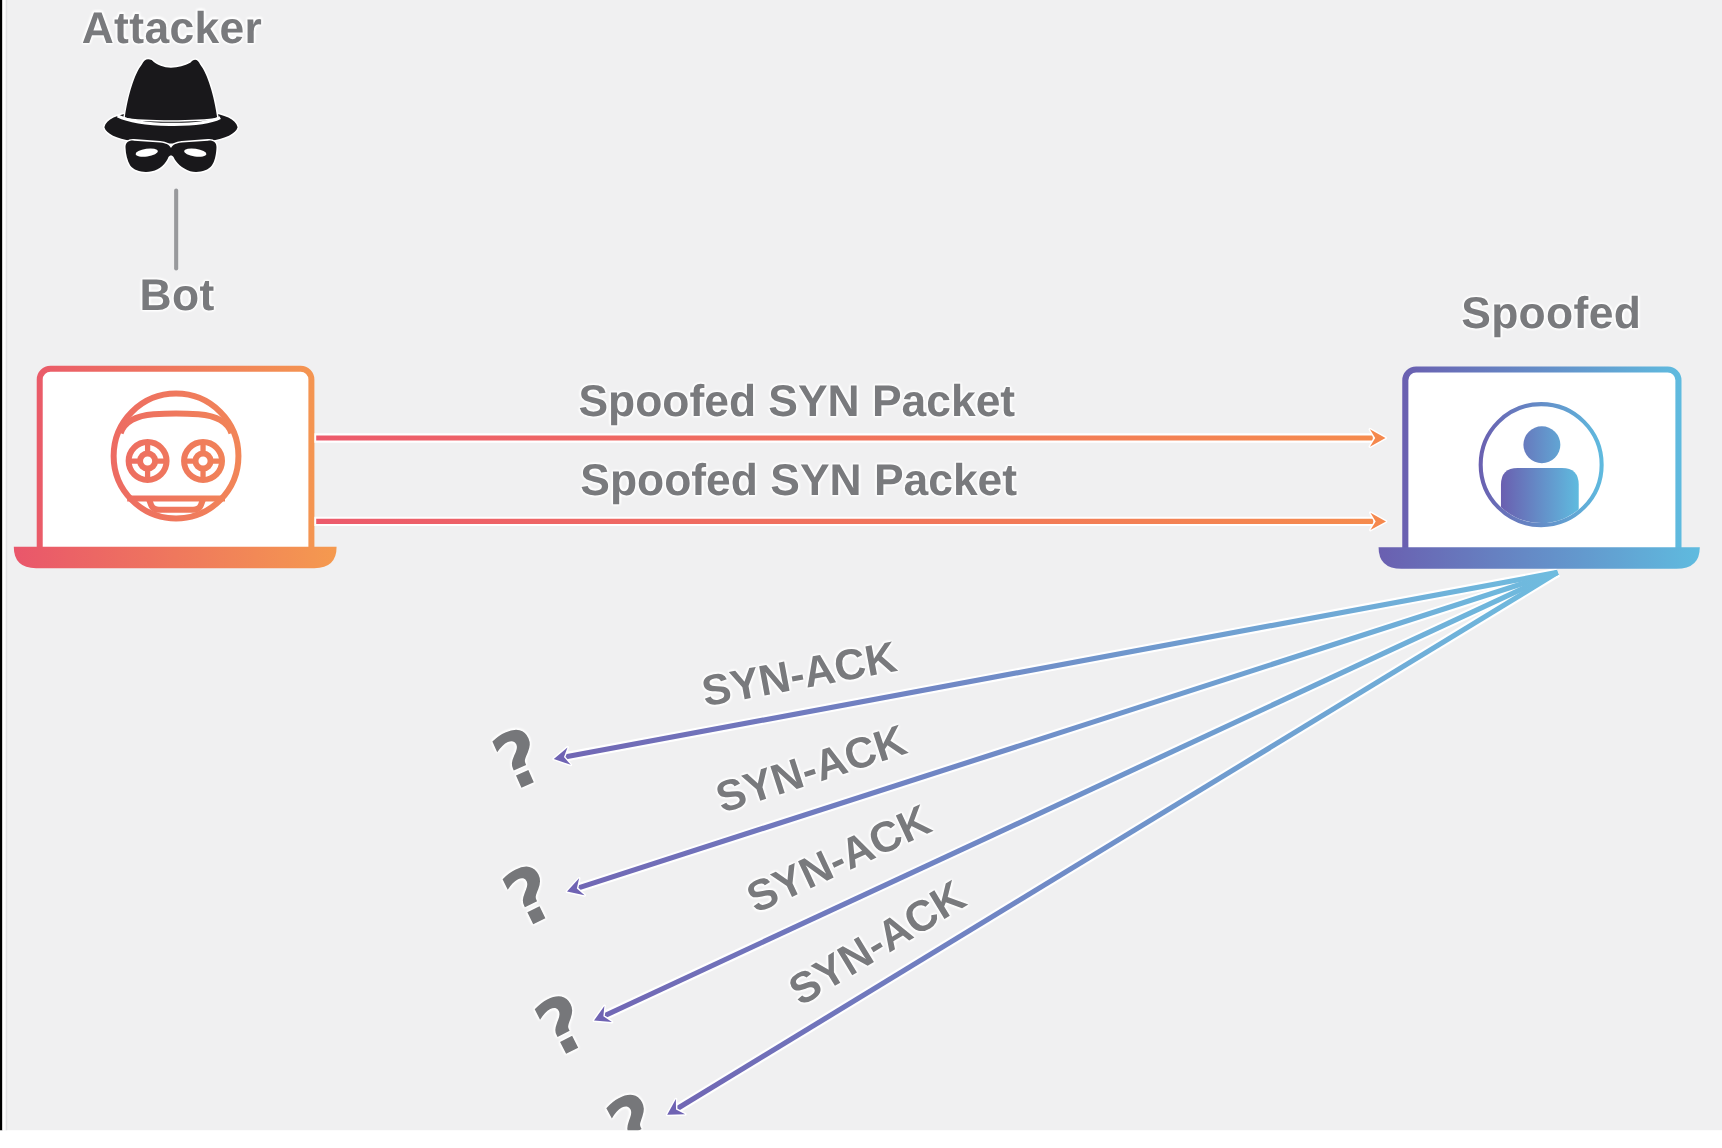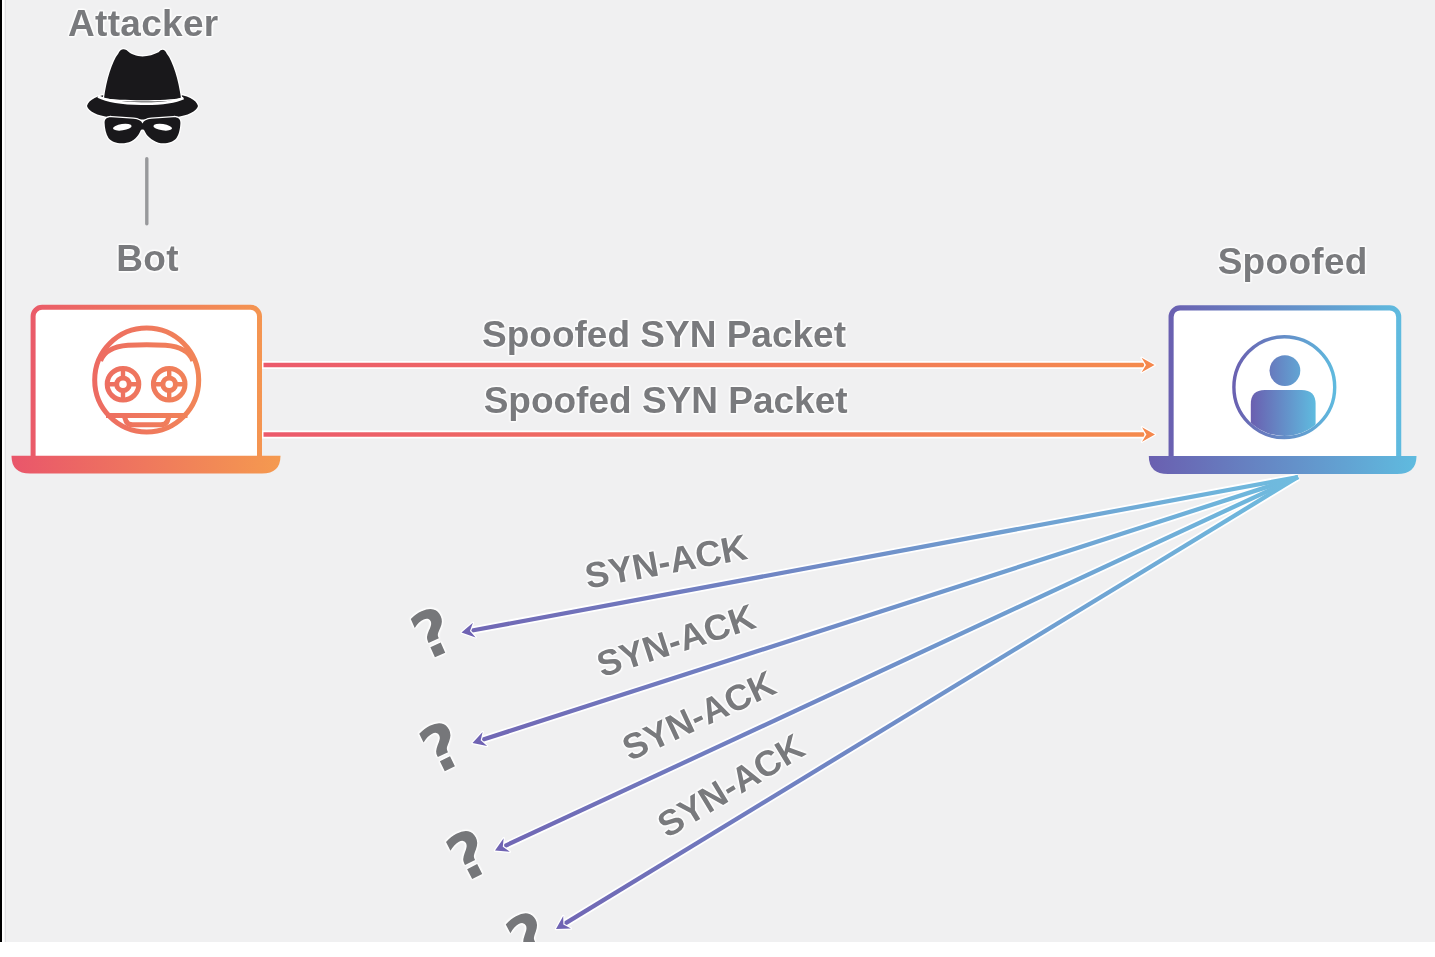--- a/index.html
+++ b/index.html
@@ -153,21 +153,21 @@
         <circle cx="1284.3" cy="387.2" r="50.4" fill="none" stroke="url(#gradAvatar)" stroke-width="3.4"></circle>
         <circle cx="1284.9" cy="370.6" r="15.4" fill="url(#gradPerson)"></circle>
         <path fill="url(#gradPerson)" clip-path="url(#avatarClip)" d="M 1250.8 445 V 403.9 Q 1250.8 389.9 1264.8 389.9 H 1301.6 Q 1315.6 389.9 1315.6 403.9 V 445 Z"></path>
       </g>
       <path fill="url(#gradTgtBase)" d="M 1148.8 456 H 1416.5 Q 1416.5 474 1397 474 H 1168 Q 1148.8 474 1148.8 456 Z"></path>
     </g>
 
   </svg>
 
   <div class="lbl node-lbl" style="left:143.3px;top:23px;">Attacker</div>
-  <div class="lbl node-lbl" style="left:147.5px;top:258px;">Bot</div>
+  <div class="lbl node-lbl" style="left:147.5px;top:246px;">Bot</div>
   <div class="lbl node-lbl" style="left:1292.7px;top:261px;">Spoofed</div>
 
   <div class="lbl pkt-lbl" style="left:664px;top:333.5px;">Spoofed SYN Packet</div>
   <div class="lbl pkt-lbl" style="left:665.6px;top:400px;">Spoofed SYN Packet</div>
 
   <div class="lbl ack-lbl" style="left:666px;top:562px;transform:translate(-50%,-50%) rotate(-10.5deg);">SYN-ACK</div>
   <div class="lbl ack-lbl" style="left:675.8px;top:640.8px;transform:translate(-50%,-50%) rotate(-17.9deg);">SYN-ACK</div>
   <div class="lbl ack-lbl" style="left:699px;top:715.5px;transform:translate(-50%,-50%) rotate(-25deg);">SYN-ACK</div>
   <div class="lbl ack-lbl" style="left:731px;top:786px;transform:translate(-50%,-50%) rotate(-31.3deg);">SYN-ACK</div>
 

